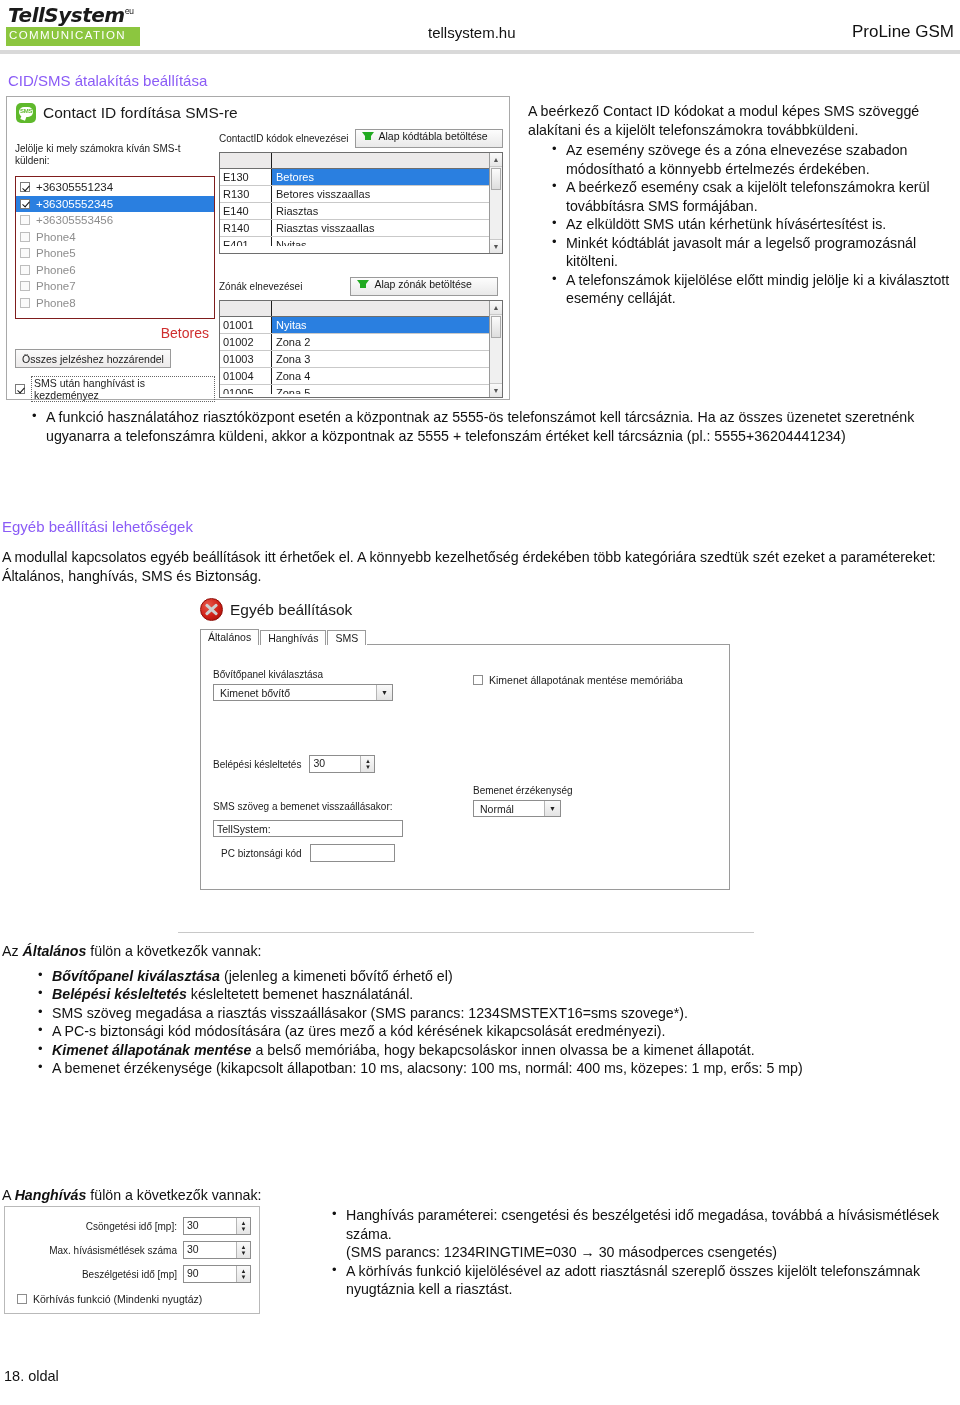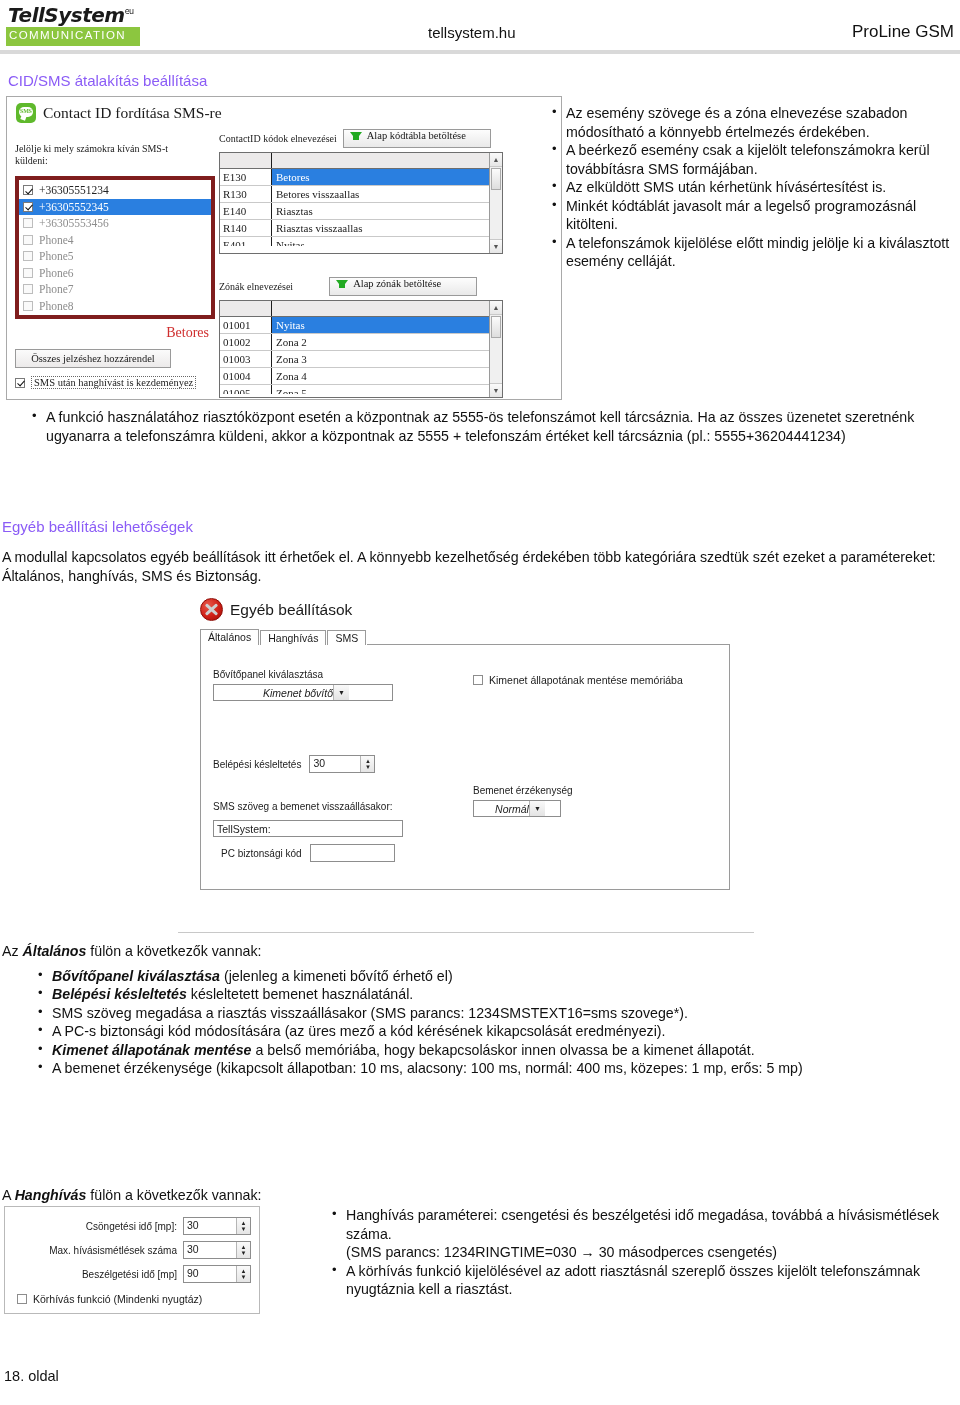--- a/index.html
+++ b/index.html
@@ -68,21 +68,21 @@
   .ico-tools i{
     position:absolute;left:3px;top:9px;width:15px;height:3px;background:#cfcfcf;
     border-radius:1px;display:block;
   }
   .ico-tools i:first-child{transform:rotate(42deg);}
   .ico-tools i:last-child{transform:rotate(-42deg);}
   .lbl-sm{font-size:10px;color:#1b1b1b;}
 
   
   .listbox{
-    border:4px solid #7f1d1d;background:#fff;box-sizing:border-box;
+    border:1px solid #7f1d1d;background:#fff;box-sizing:border-box;
     padding:2px 0 0 0;
   }
   .li{display:flex;align-items:center;height:16.5px;padding-left:4px;font-size:11.5px;color:#222;}
   .li.sel{background:#2a7fe0;color:#fff;}
   .li.dim{color:#8d8d8d;}
   .cbx{
     width:10px;height:10px;border:1px solid #7a7a7a;background:#fff;margin-right:6px;
     display:inline-block;position:relative;flex:0 0 auto;box-sizing:border-box;
   }
   .cbx.dimbx{border-color:#bdbdbd;background:#fafafa;}
@@ -152,23 +152,22 @@
   .tab.inactive{background:#fff;position:relative;top:1px;}
 
   .panel{border:1px solid #9a9a9a;border-top:none;box-sizing:border-box;background:#fff;position:relative;}
 
   .inp{
     border:1px solid #8d8d8d;background:#fff;font-size:10.5px;color:#1b1b1b;
     box-sizing:border-box;padding:1px 3px;line-height:14px;
   }
   .combo{
     border:1px solid #8d8d8d;background:#fff;font-size:10.5px;color:#1b1b1b;
-    box-sizing:border-box;display:flex;align-items:center;justify-content:center;
+    box-sizing:border-box;display:flex;align-items:center;justify-content:space-between;
     padding-left:6px;
-    font-style:italic;
   }
   .combo .ar{
     width:15px;height:100%;background:linear-gradient(#fafafa,#e3e3e3);border-left:1px solid #b5b5b5;
     display:flex;align-items:center;justify-content:center;font-size:7px;color:#222;
   }
   .spin{
     border:1px solid #8d8d8d;background:#fff;box-sizing:border-box;display:flex;align-items:stretch;
   }
   .spin .v{flex:1;font-size:10.5px;padding:1px 0 0 3px;color:#1b1b1b;}
   .spin .bx{
@@ -194,21 +193,21 @@
           <span>COMMUNICATION</span>
         </div>
     </div>
     <div class="hdr-center">tellsystem.hu</div>
     <div class="hdr-right">ProLine GSM</div>
     <div class="hdr-rule"></div>
   </div>
 
   <div class="sec-title" id="t-cid">CID/SMS átalakítás beállítása</div>
 
-  <div class="dlg" id="cid-dlg" style="left:6px;top:96px;width:556px;height:304px;padding:4px 5px;font-family:Liberation Serif, serif;">
+  <div class="dlg" id="cid-dlg" style="left:6px;top:96px;width:504px;height:304px;padding:4px 5px;">
 
     <div class="dlg-title" style="margin:2px 0 0 4px;">
       <span class="ico-sms">
         <span class="bub"></span>
           <span class="txt">SMS</span>
       </span>
       <span class="ttl">Contact ID fordítása SMS-re</span>
     </div>
 
     <div style="position:absolute;left:8px;top:46px;width:200px;">
@@ -296,21 +295,21 @@
           </div>
           <div class="gscroll">
             <div class="sup">▲</div>
             <div class="thumb"></div>
             <div class="sdn">▼</div>
           </div>
         </div>
 
       <div style="display:flex;align-items:center;gap:6px;margin-top:23px;">
         <div class="lbl-sm">Zónák elnevezései</div>
-        <div class="btn-arrow" style="width:148px;height:19px;margin-left:30px;">
+        <div class="btn-arrow" style="width:148px;height:19px;margin-left:42px;">
           <span class="arrow-dn"></span>
           <span>Alap zónák betöltése</span>
         </div>
       </div>
 
       <div class="grid" id="zones-grid" style="margin-top:4px;height:98px;">
           <div class="grid-head">
             <div class="gh1"></div>
             <div class="gh2"></div>
           </div>
@@ -337,20 +336,21 @@
           <div class="gscroll">
             <div class="sup">▲</div>
             <div class="thumb"></div>
             <div class="sdn">▼</div>
           </div>
         </div>
     </div>
   </div>
 
   <div style="position:absolute;left:528px;top:102px;width:424px;">
+    <div class="para">A beérkező Contact ID kódokat a modul képes SMS szöveggé alakítani és a kijelölt telefonszámokra továbbküldeni.</div>
     <ul class="bullets" id="cid-bullets" style="margin-top:2px;margin-left:22px;">
         <li>Az esemény szövege és a zóna elnevezése szabadon módosítható a könnyebb értelmezés érdekében.</li>
         <li>A beérkező esemény csak a kijelölt telefonszámokra kerül továbbításra SMS formájában.</li>
         <li>Az elküldött SMS után kérhetünk hívásértesítést is.</li>
         <li>Minkét kódtáblát javasolt már a legelső programozásnál kitölteni.</li>
         <li>A telefonszámok kijelölése előtt mindig jelölje ki a kiválasztott esemény celláját.</li>
       </ul>
   </div>
 
   <div style="position:absolute;left:30px;top:408px;width:912px;">

